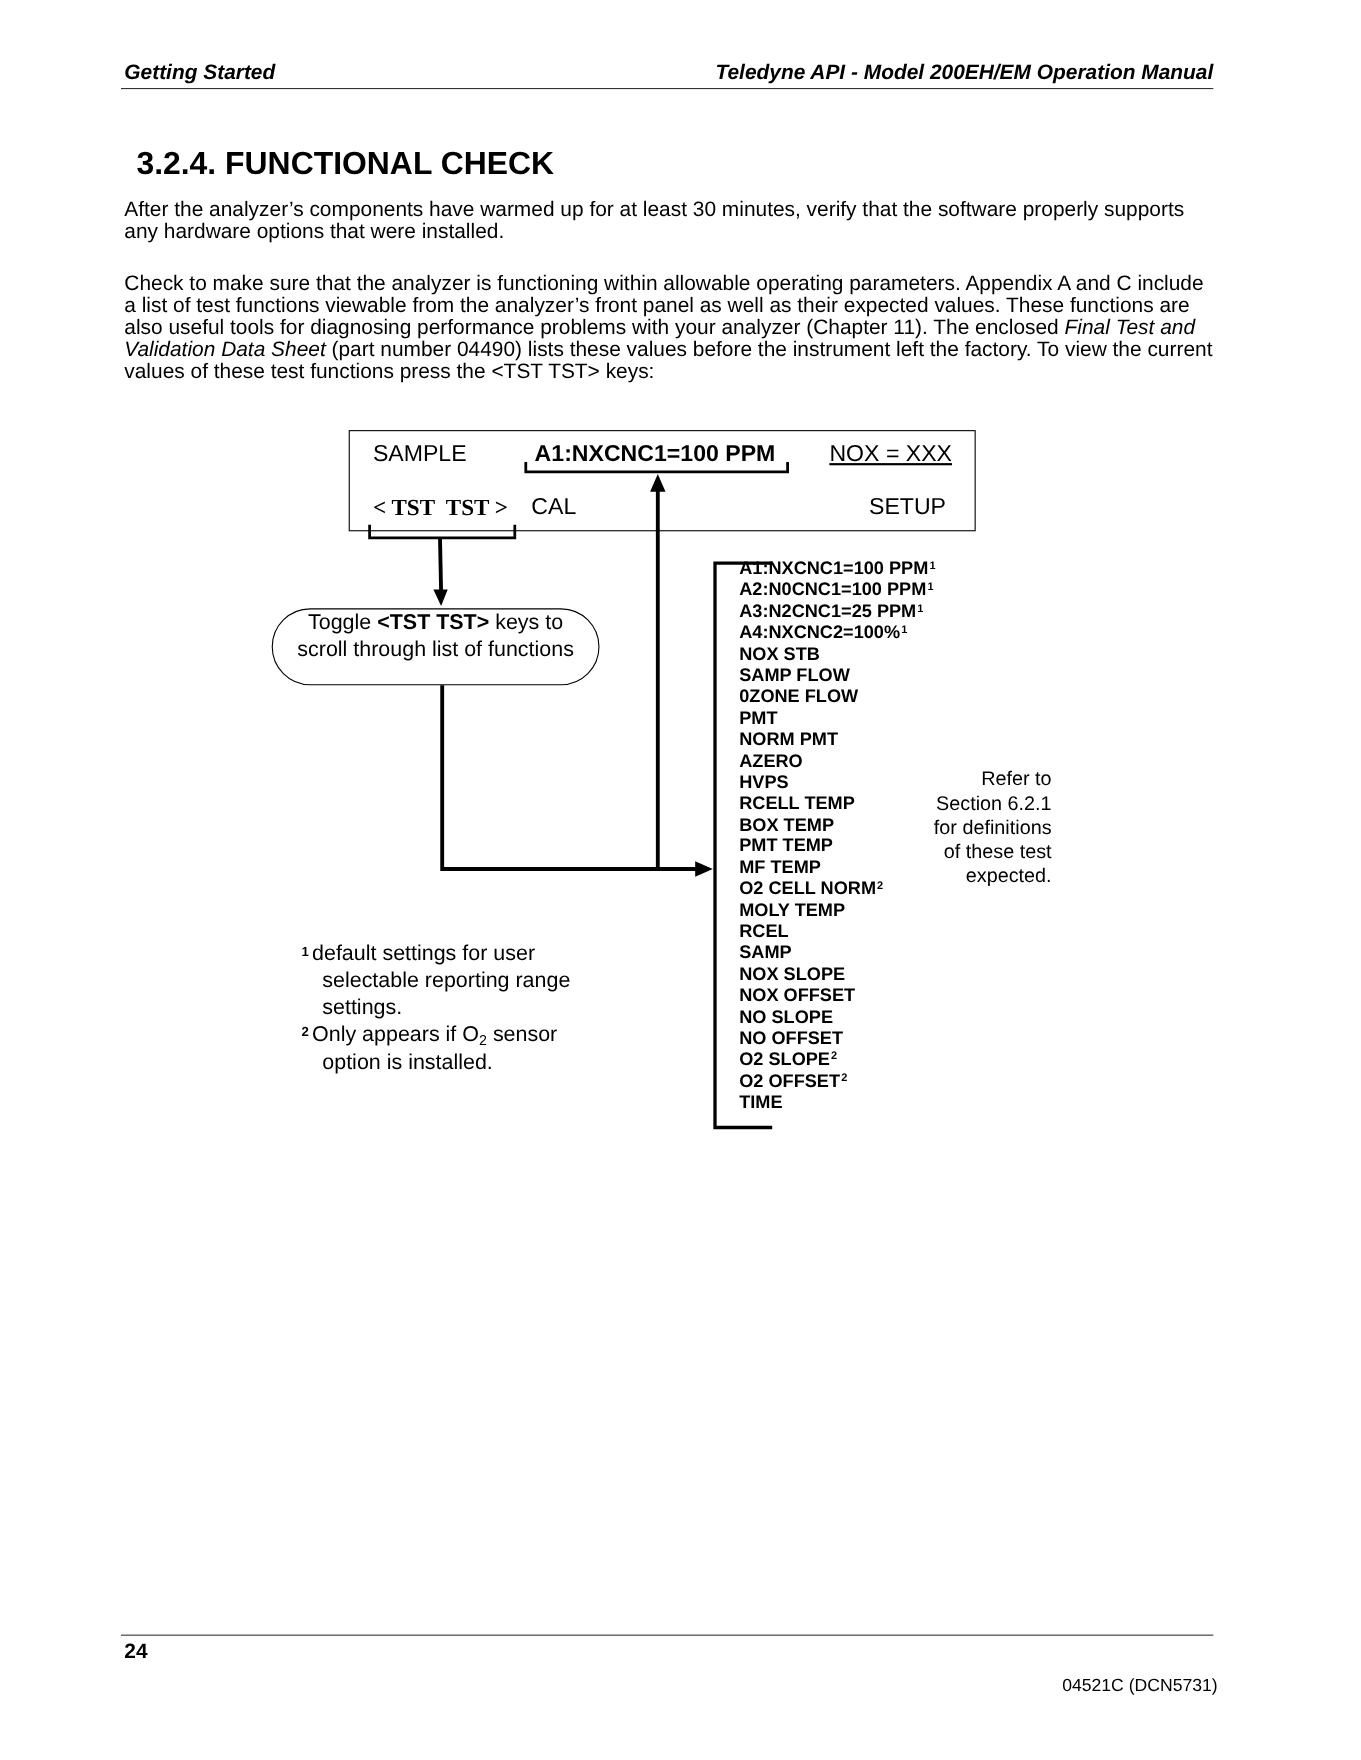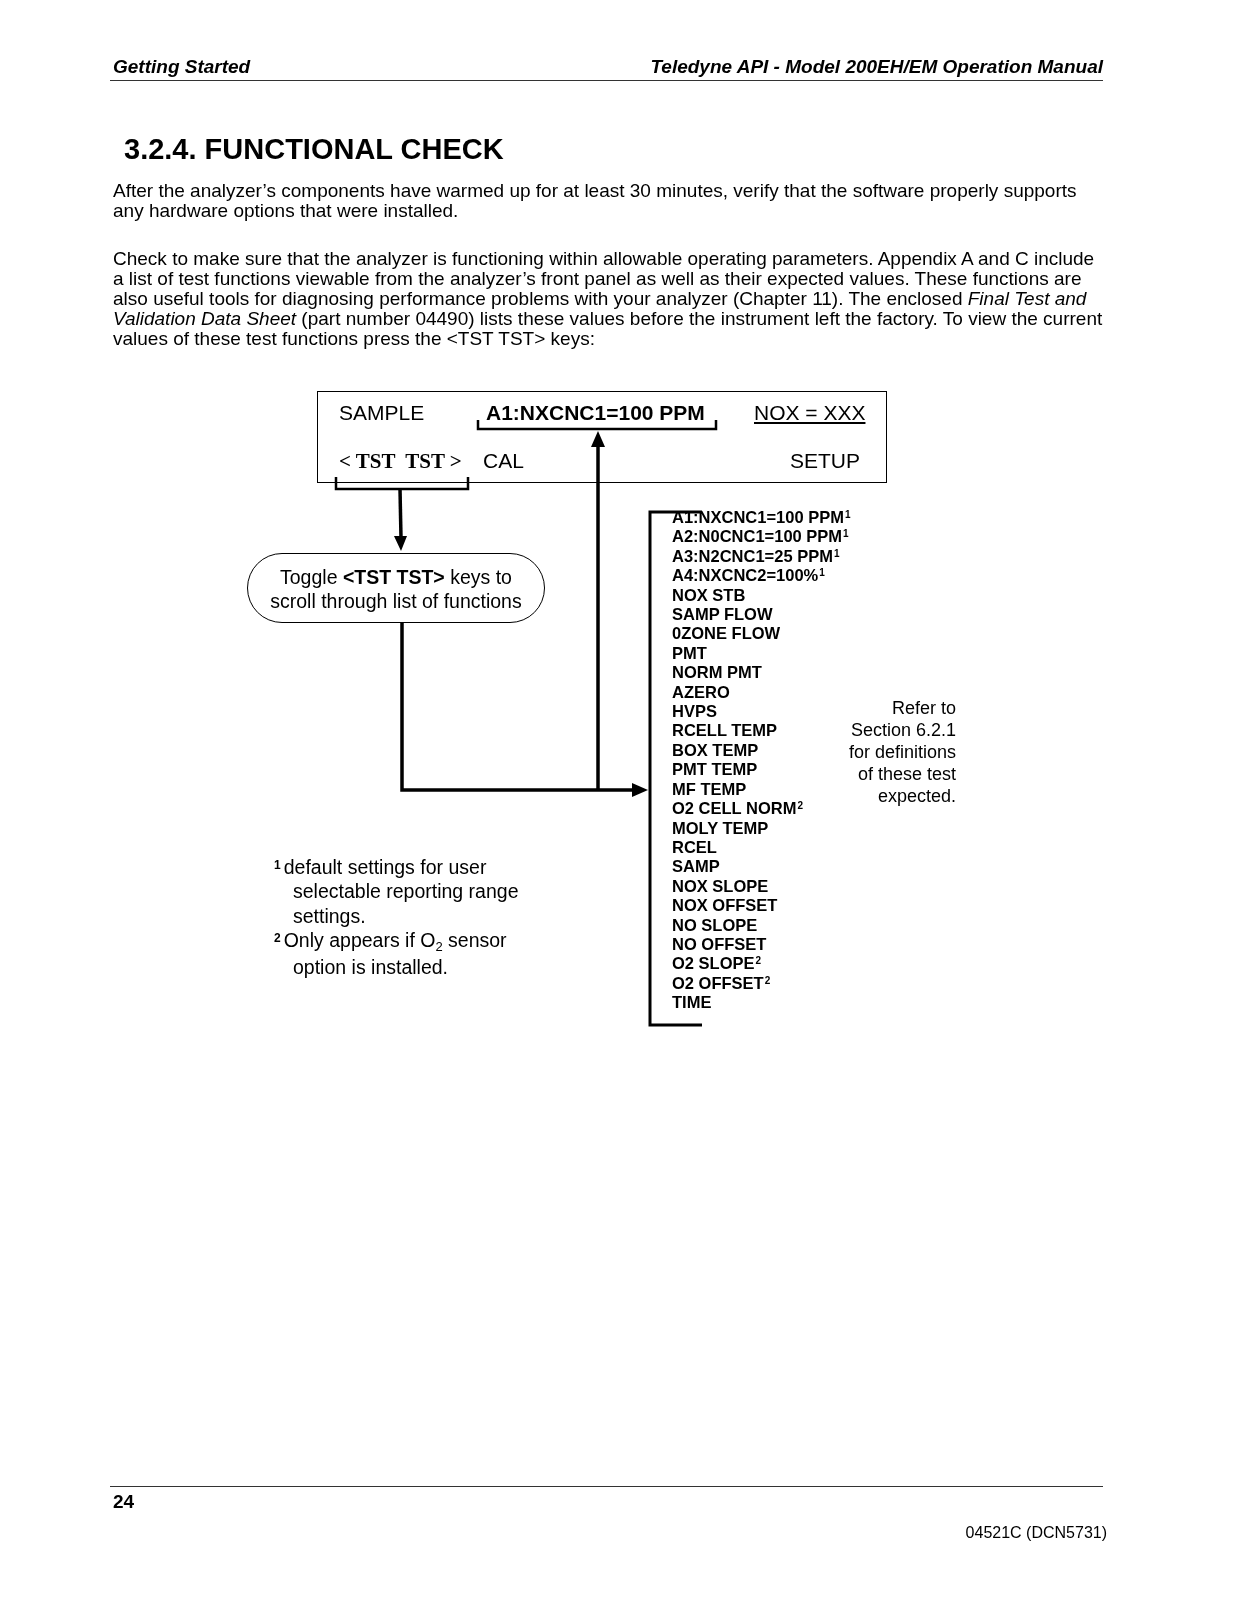--- a/index.html
+++ b/index.html
@@ -17,21 +17,21 @@
   
   .lcd { left: 317px; top: 391px; width: 568px; height: 90px; border: 1.5px solid #000; }
   .lcd-t { font-size: 21px; top: 401px; }
   .lcd-b { font-size: 21px; top: 449px; }
   .bold { font-weight: bold; }
 
   svg.lines { position: absolute; left: 0; top: 0; }
 
   .callout { left: 247px; top: 553px; width: 298px; height: 70px; border: 1.5px solid #000;
              border-radius: 36px; text-align: center; font-size: 19.5px; line-height: 24px;
-             box-sizing: border-box; padding-top: 11px; }
+             box-sizing: border-box; }
 
   .fnlist { left: 672px; top: 508px; font-size: 16.5px; font-weight: bold; line-height: 19.4px; }
   .fnlist div { white-space: nowrap; }
   .fnlist sup { font-size: 10px; vertical-align: top; position: relative; top: -3px; margin-left: 1px; }
 
   .refer { left: 826px; top: 697px; width: 130px; text-align: right; font-size: 18px; line-height: 22px; }
 
   .notes { left: 274px; top: 855px; font-size: 19.5px; line-height: 24.3px; }
   .notes sup { font-size: 12px; font-weight: bold; vertical-align: top; position: relative; top: -2px; margin-right: 3px; }
   .notes .ind { padding-left: 19px; }

